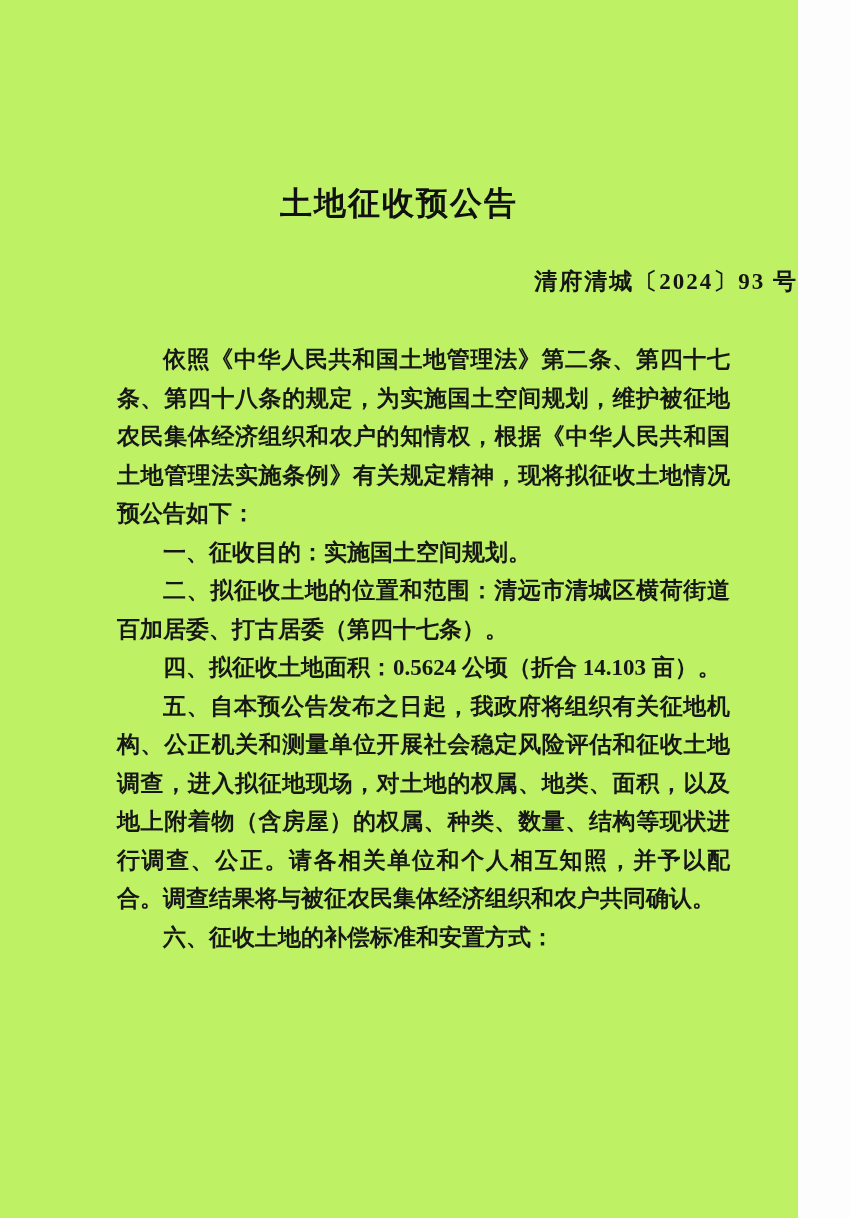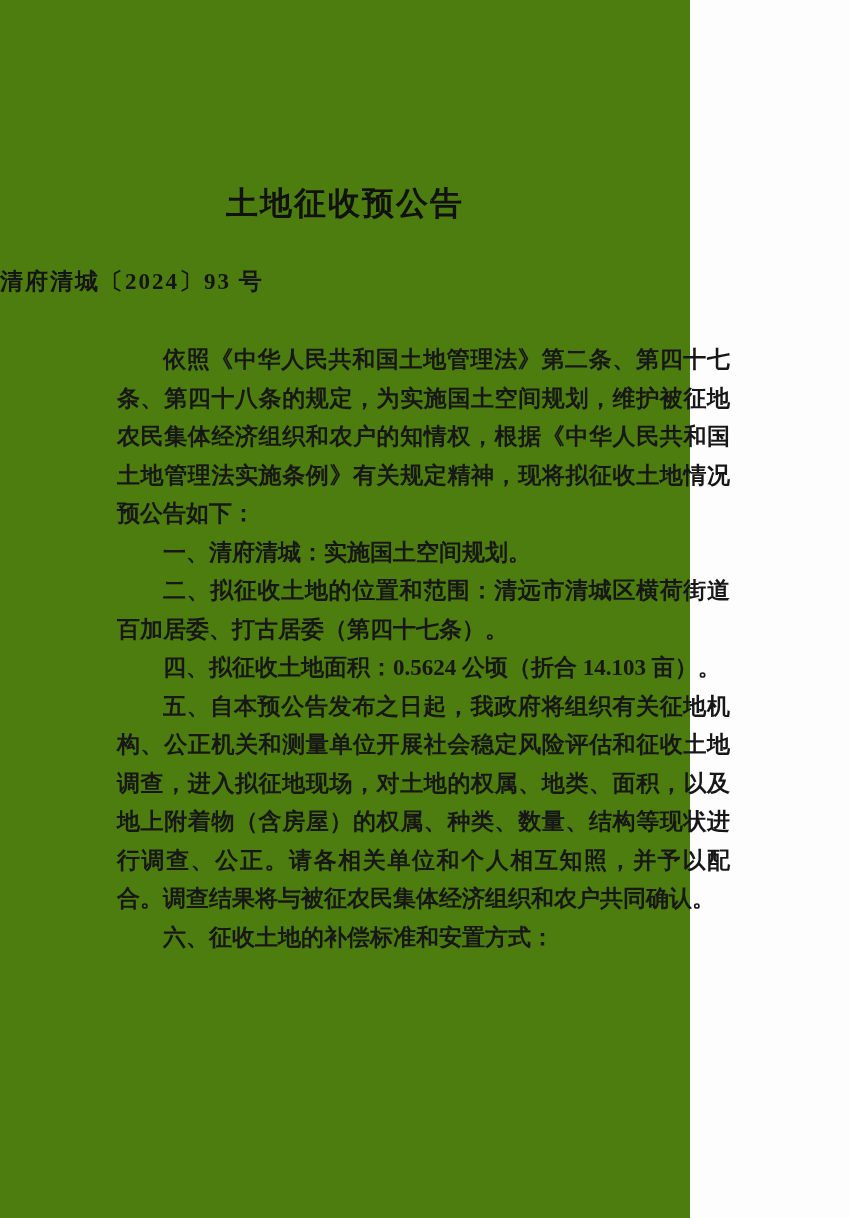--- a/index.html
+++ b/index.html
@@ -7,23 +7,23 @@
     padding: 0;
   }
   body {
     width: 850px;
     height: 1218px;
     background: #fdfdfd;
     overflow: hidden;
   }
   .page {
     position: relative;
-    width: 690px;
+    width: 798px;
     height: 1218px;
-    background: #4d7c0f;
+    background: #bef264;
     box-sizing: border-box;
     color: #1b1b1b;
     font-family: "Liberation Serif", serif;
   }
   .doc-title {
     position: absolute;
     top: 182px;
     left: 0;
     width: 100%;
     margin: 0;
@@ -32,21 +32,21 @@
     font-size: 32px;
     font-weight: bold;
     letter-spacing: 2px;
     color: #111;
   }
   .doc-number {
     position: absolute;
     top: 266px;
     left: 0;
     width: 100%;
-    text-align: left;
+    text-align: right;
     font-size: 23px;
     font-weight: 600;
     letter-spacing: 2px;
     color: #151515;
   }
   .doc-body {
     position: absolute;
     top: 341px;
     left: 117px;
     width: 613px;
@@ -66,19 +66,19 @@
 </head>
 <body>
 
 <div class="page">
   <h1 class="doc-title">土地征收预公告</h1>
 
   <div class="doc-number">清府清城〔2024〕93 号</div>
 
   <div class="doc-body">
     <p>依照《中华人民共和国土地管理法》第二条、第四十七条、第四十八条的规定，为实施国土空间规划，维护被征地农民集体经济组织和农户的知情权，根据《中华人民共和国土地管理法实施条例》有关规定精神，现将拟征收土地情况预公告如下：</p>
-    <p>一、清府清城：实施国土空间规划。</p>
+    <p>一、征收目的：实施国土空间规划。</p>
     <p>二、拟征收土地的位置和范围：清远市清城区横荷街道百加居委、打古居委（第四十七条）。</p>
     <p>四、拟征收土地面积：0.5624 公顷（折合 14.103 亩）。</p>
     <p>五、自本预公告发布之日起，我政府将组织有关征地机构、公正机关和测量单位开展社会稳定风险评估和征收土地调查，进入拟征地现场，对土地的权属、地类、面积，以及地上附着物（含房屋）的权属、种类、数量、结构等现状进行调查、公正。请各相关单位和个人相互知照，并予以配合。调查结果将与被征农民集体经济组织和农户共同确认。</p>
     <p>六、征收土地的补偿标准和安置方式：</p>
   </div>
 </div>
 
 </body></html>

